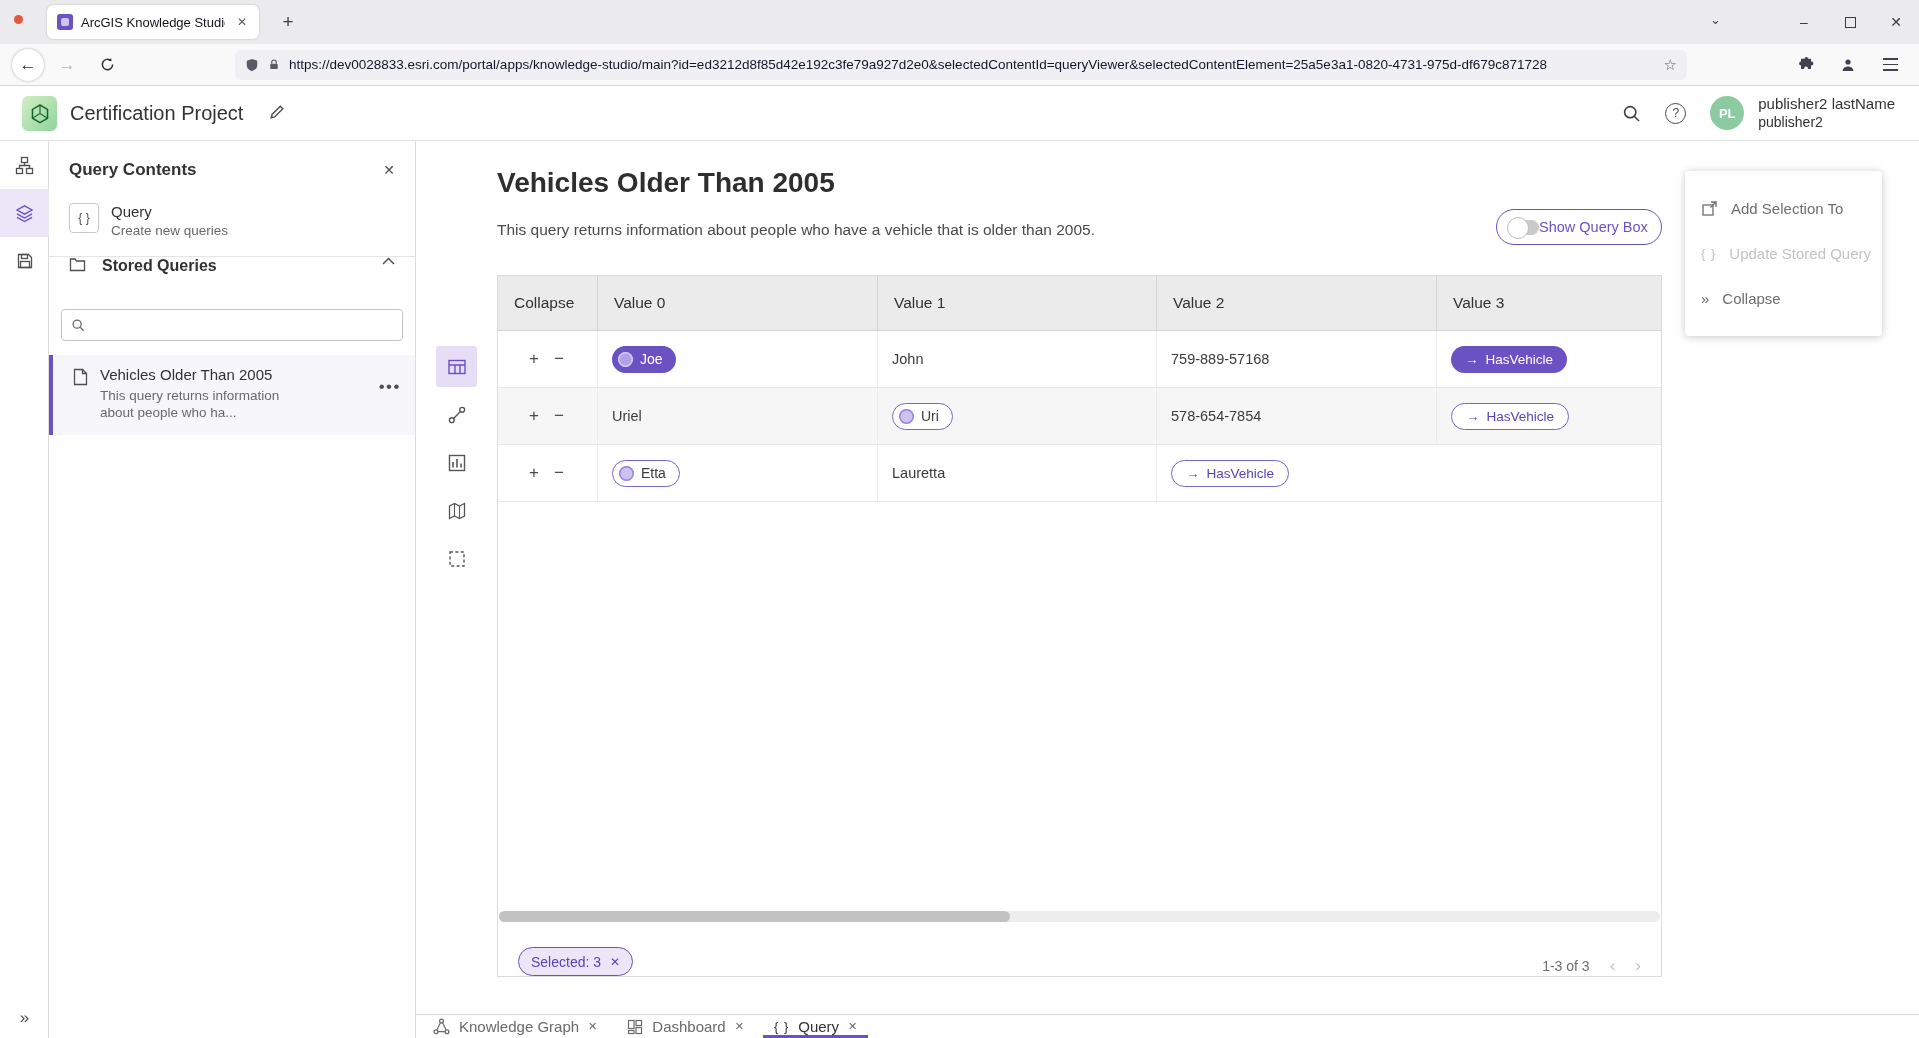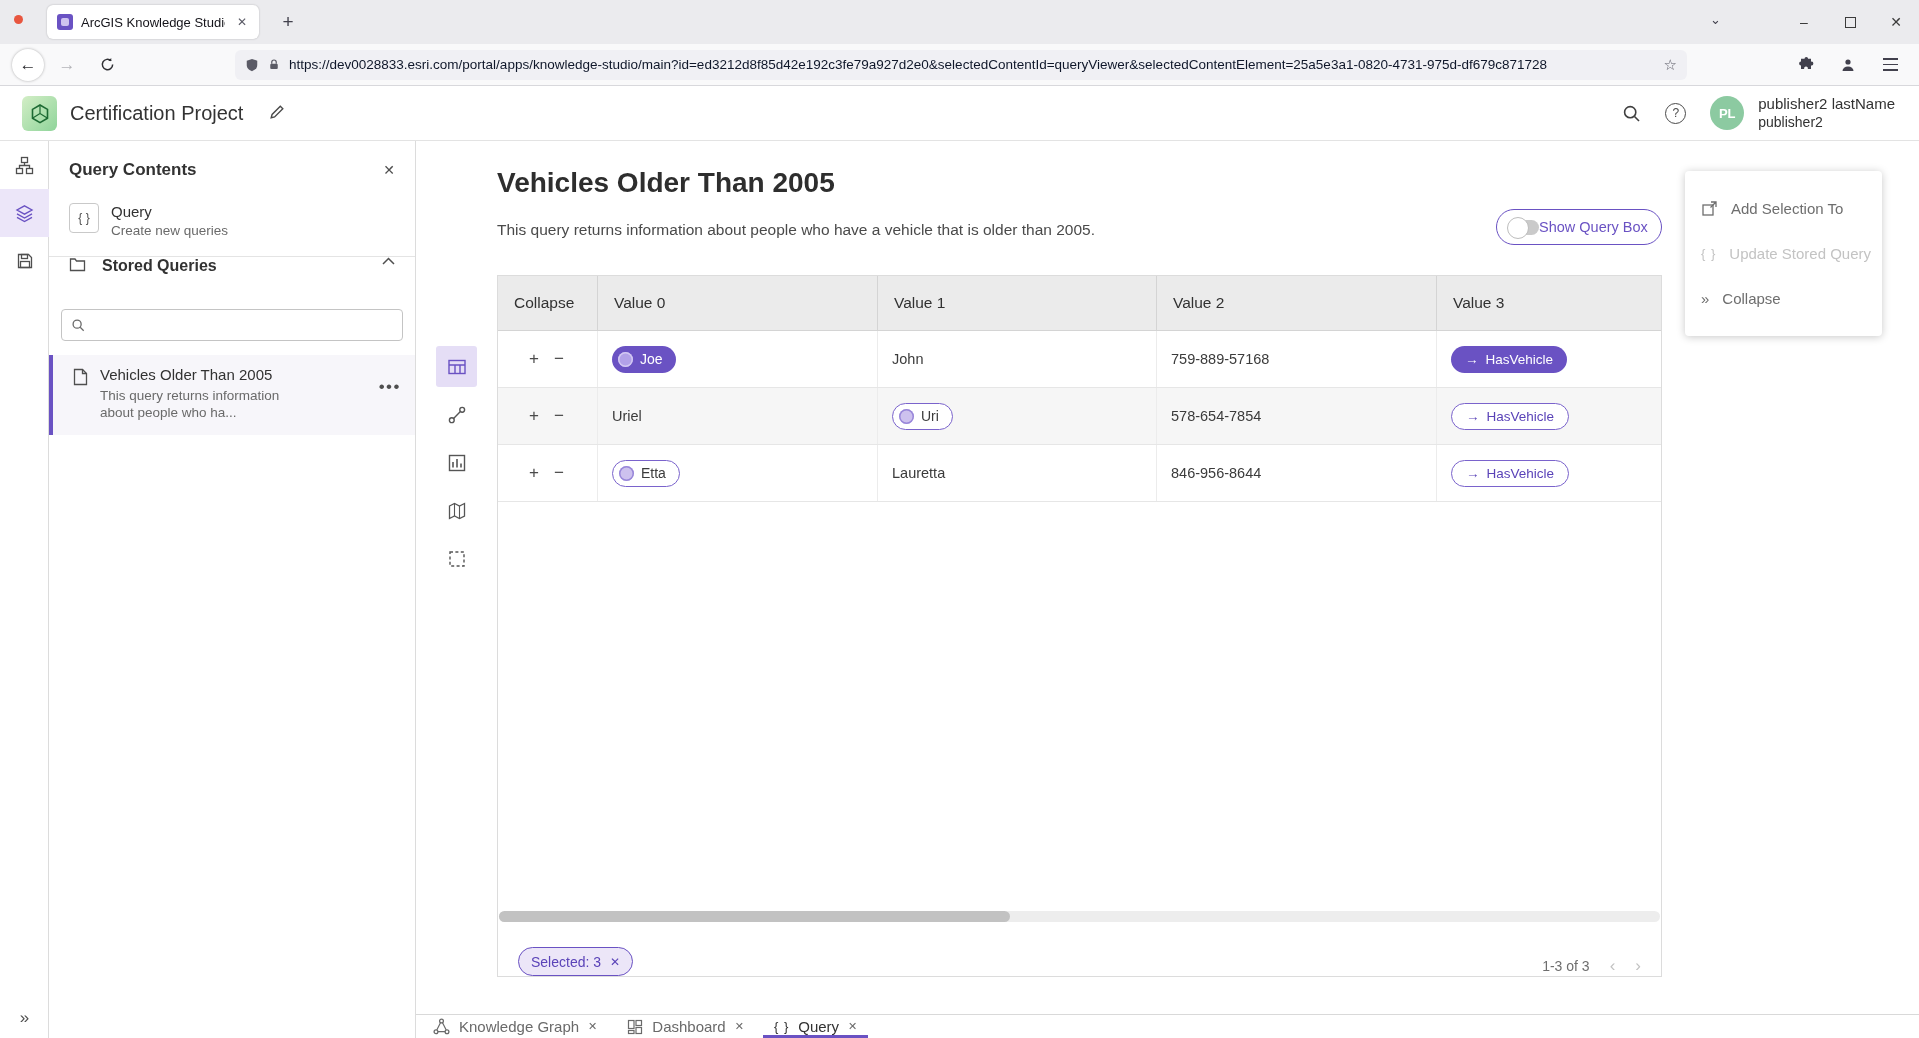--- a/index.html
+++ b/index.html
@@ -398,21 +398,20 @@
             <span>+</span>
             <span>−</span>
           </div>
           <div class="tc">
             <span class="pill outline">
               <span class="pill-dot"></span>
               <span>Etta</span>
             </span>
           </div>
           <div class="tc txt">Lauretta</div>
-          <div class="tc txt">846-956-8644</div>
           <div class="tc">
             <span class="relpill outline">
               <span>→</span>
               <span>HasVehicle</span>
             </span>
           </div>
         </div>
       </div>
     <div class="tspacer"></div>
     <div class="hscroll">

